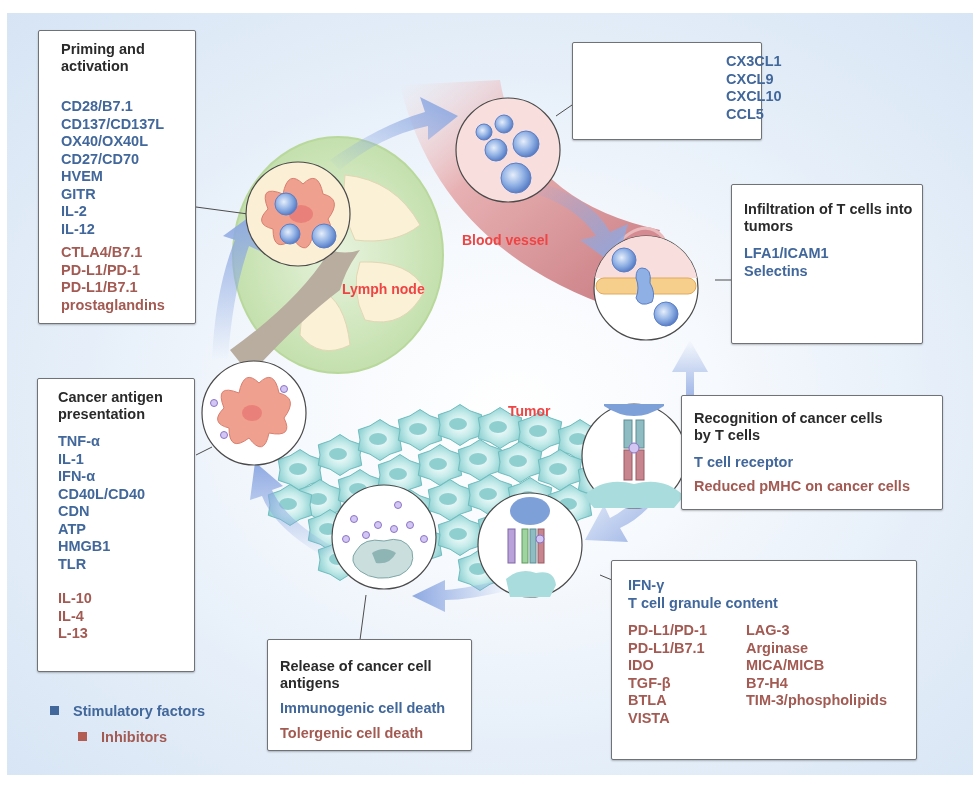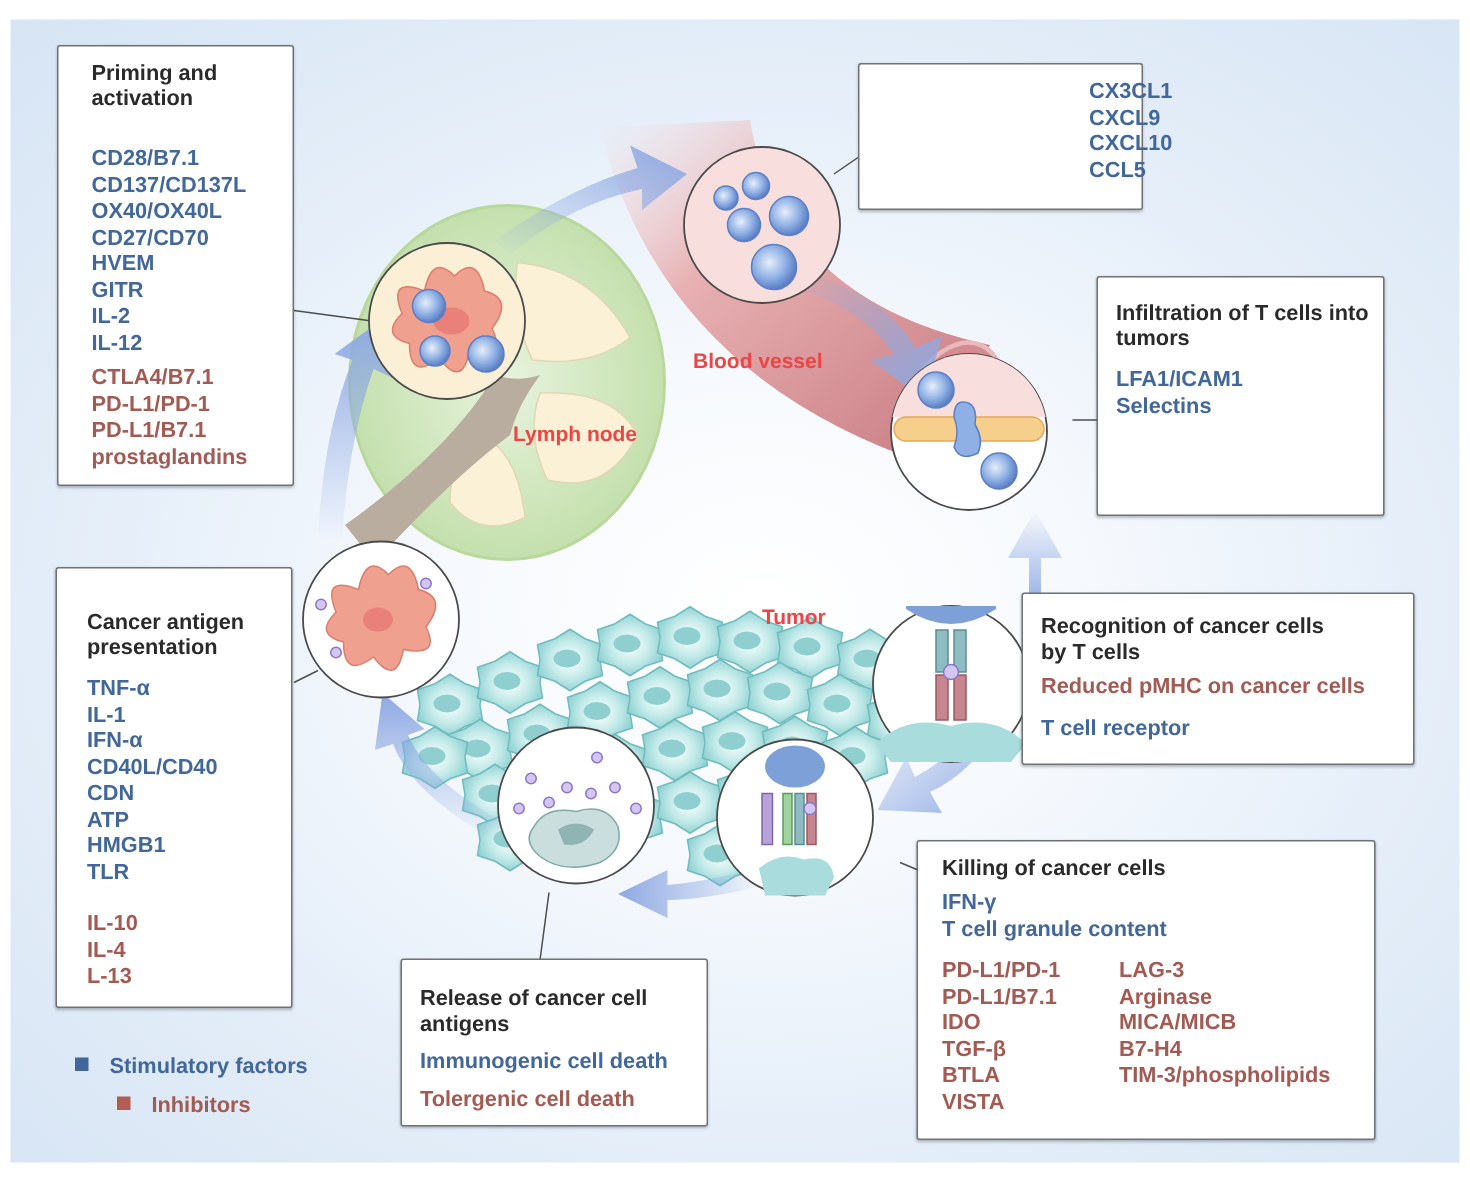--- a/index.html
+++ b/index.html
@@ -276,30 +276,29 @@
 <div class="box" style="left:731px; top:184px; width:192px; height:160px; padding:16px 10px 0 12px;">
   <div class="title" style="width:170px;">Infiltration of T cells into tumors</div>
   <ul class="list stim" style="margin-top:10px;">
       <li>LFA1/ICAM1</li>
       <li>Selectins</li>
     </ul>
 </div>
 
 <div class="box" style="left:681px; top:395px; width:262px; height:115px; padding:14px 10px 0 12px;">
   <div class="title" style="width:200px;">Recognition of cancer cells by T cells</div>
+  <ul class="list stim" style="margin-top:10px;">
+      <li>T cell receptor</li>
+    </ul>
   <ul class="list inh" style="margin-top:6px;">
       <li>Reduced pMHC on cancer cells</li>
     </ul>
-  <ul class="list stim" style="margin-top:10px;">
-      <li>T cell receptor</li>
-    </ul>
 </div>
 
 <div class="box" style="left:611px; top:560px; width:306px; height:200px; padding:10px 10px 0 16px;">
-  <div class="title">Killing of cancer cells</div>
   <ul class="list stim" style="margin-top:6px;">
       <li>IFN-γ</li>
       <li>T cell granule content</li>
     </ul>
   <div style="display:flex; margin-top:10px;">
     <ul class="list inh" style="width:118px;">
         <li>PD-L1/PD-1</li>
         <li>PD-L1/B7.1</li>
         <li>IDO</li>
         <li>TGF-β</li>
@@ -320,21 +319,21 @@
   <div class="title" style="width:170px;">Release of cancer cell antigens</div>
   <ul class="list stim" style="margin-top:8px;">
       <li>Immunogenic cell death</li>
     </ul>
   <ul class="list inh" style="margin-top:7px;">
       <li>Tolergenic cell death</li>
     </ul>
 </div>
 
 <div class="box" style="left:37px; top:378px; width:158px; height:294px; padding:10px 10px 0 20px;">
-  <div class="title" style="width:125px;margin-top:18px;">Cancer antigen presentation</div>
+  <div class="title" style="width:125px;">Cancer antigen presentation</div>
   <ul class="list stim" style="margin-top:10px;">
       <li>TNF-α</li>
       <li>IL-1</li>
       <li>IFN-α</li>
       <li>CD40L/CD40</li>
       <li>CDN</li>
       <li>ATP</li>
       <li>HMGB1</li>
       <li>TLR</li>
     </ul>

